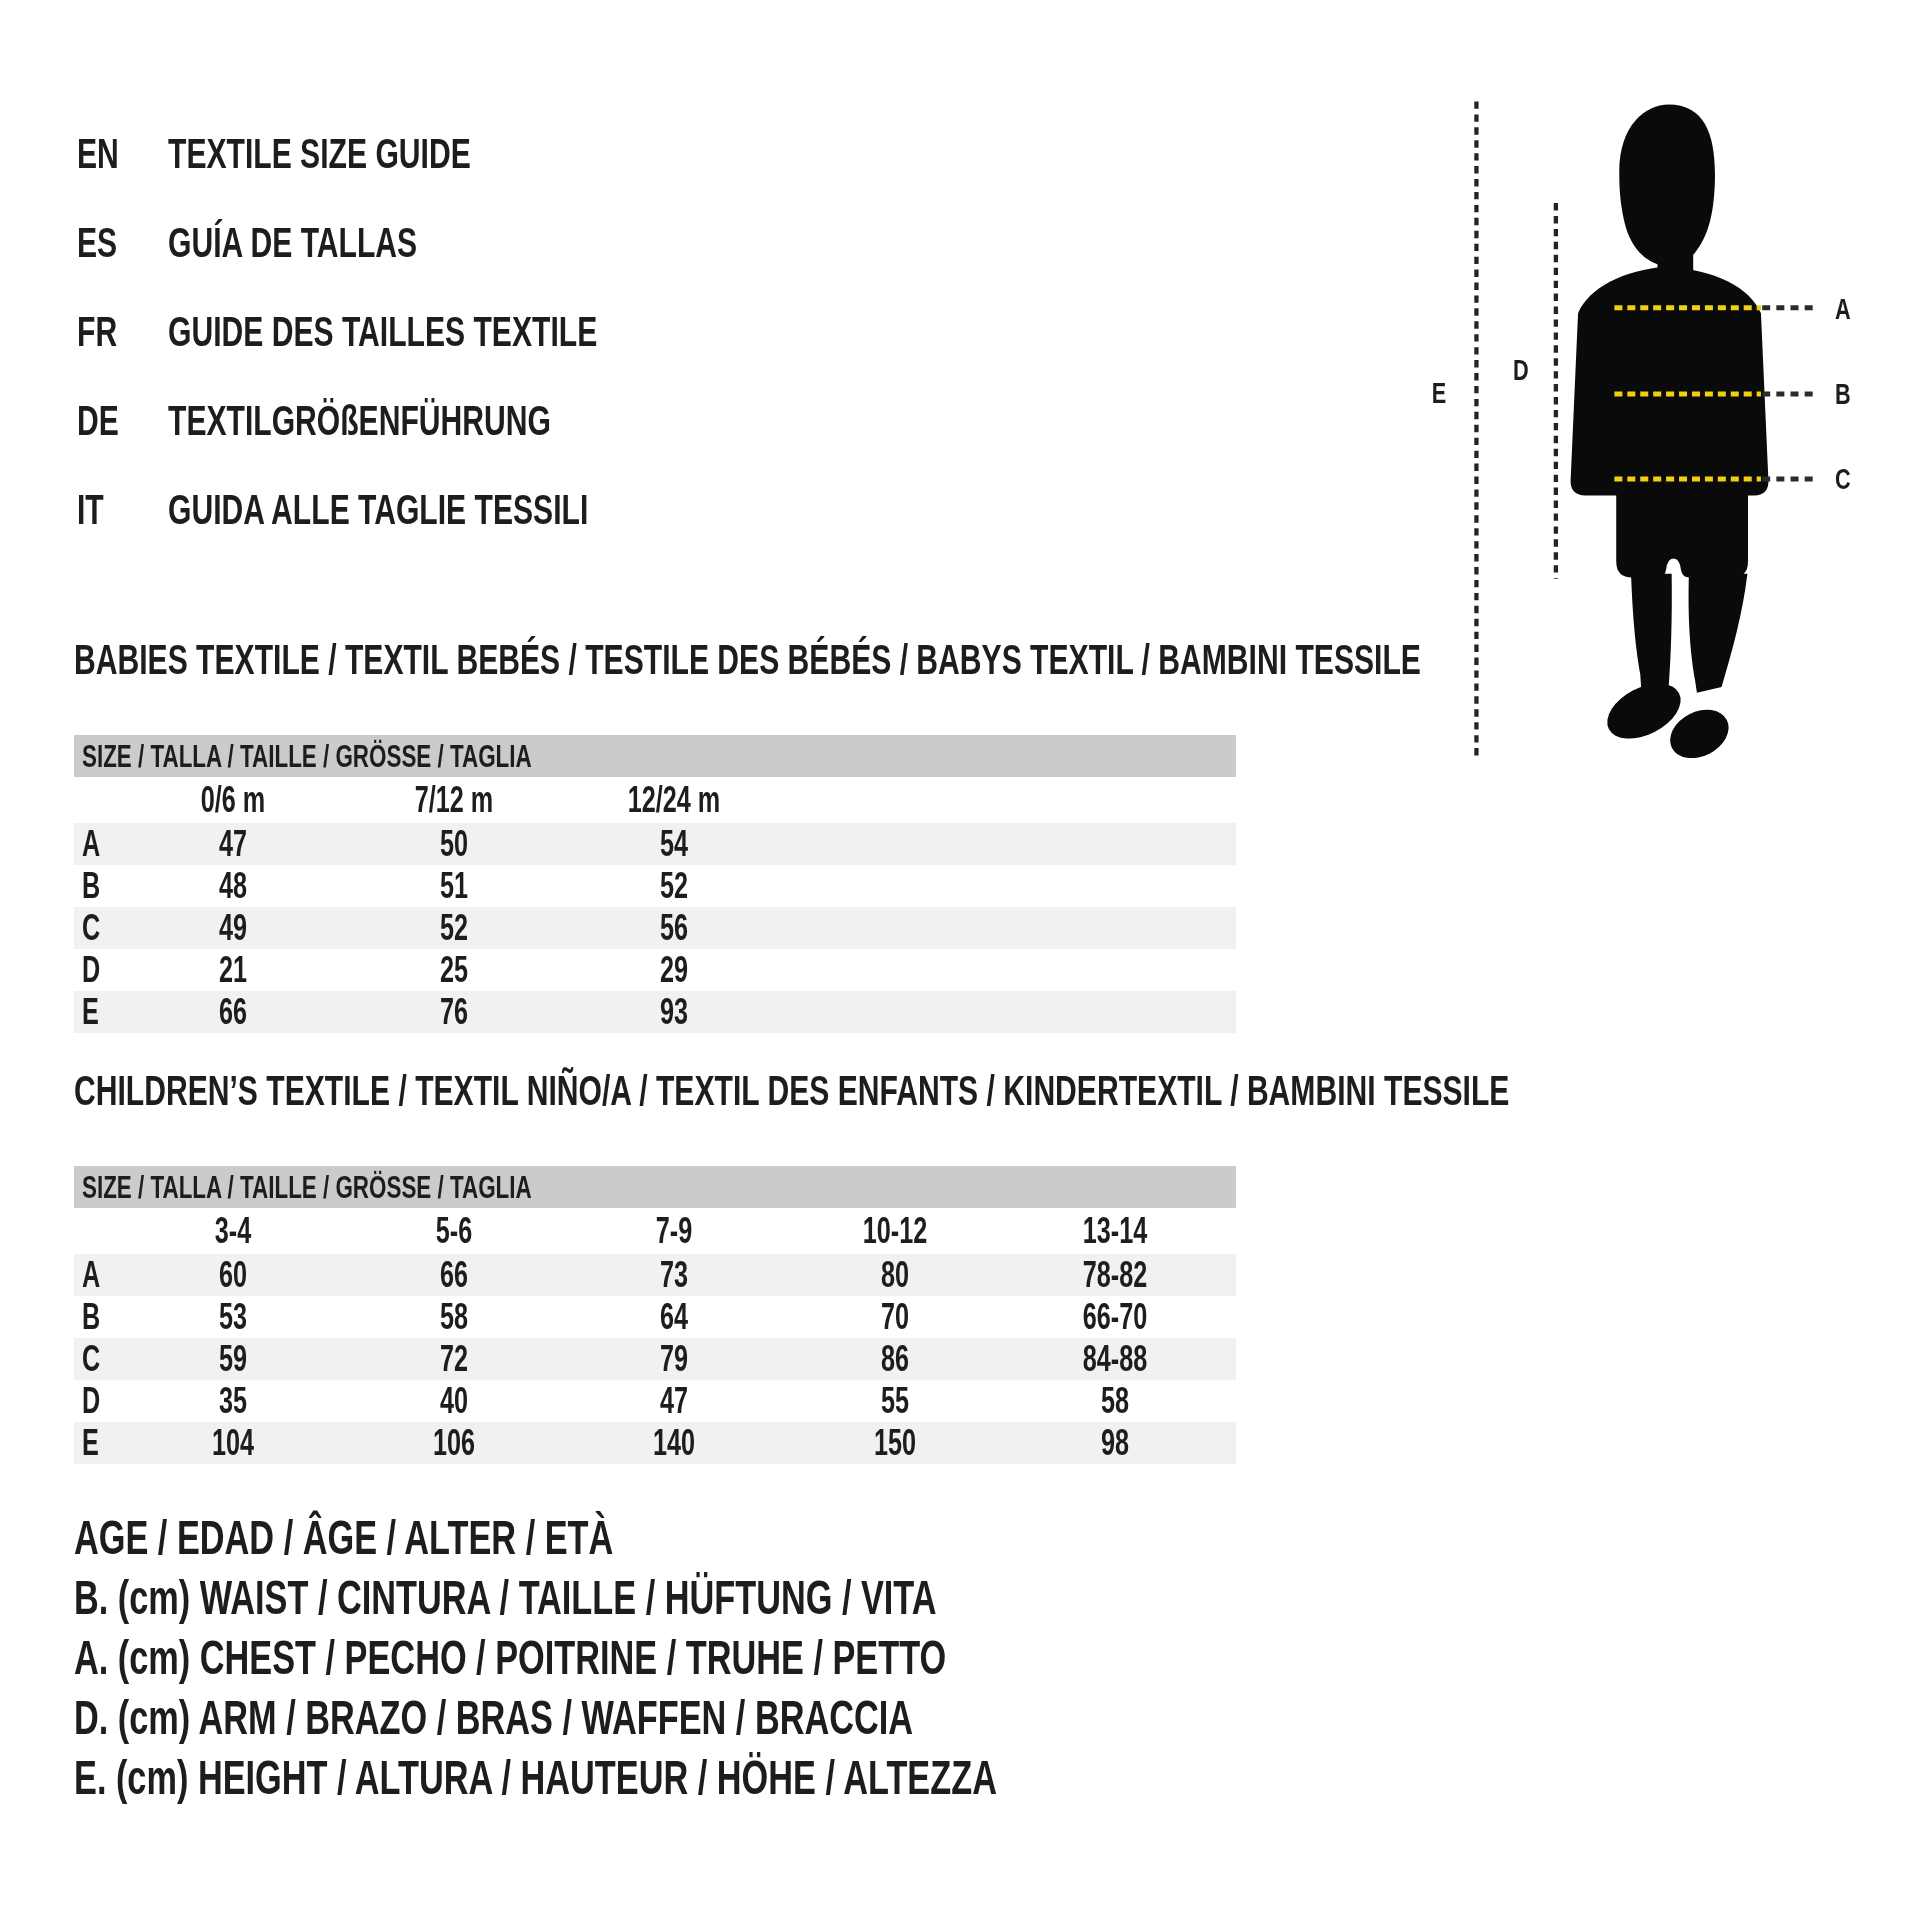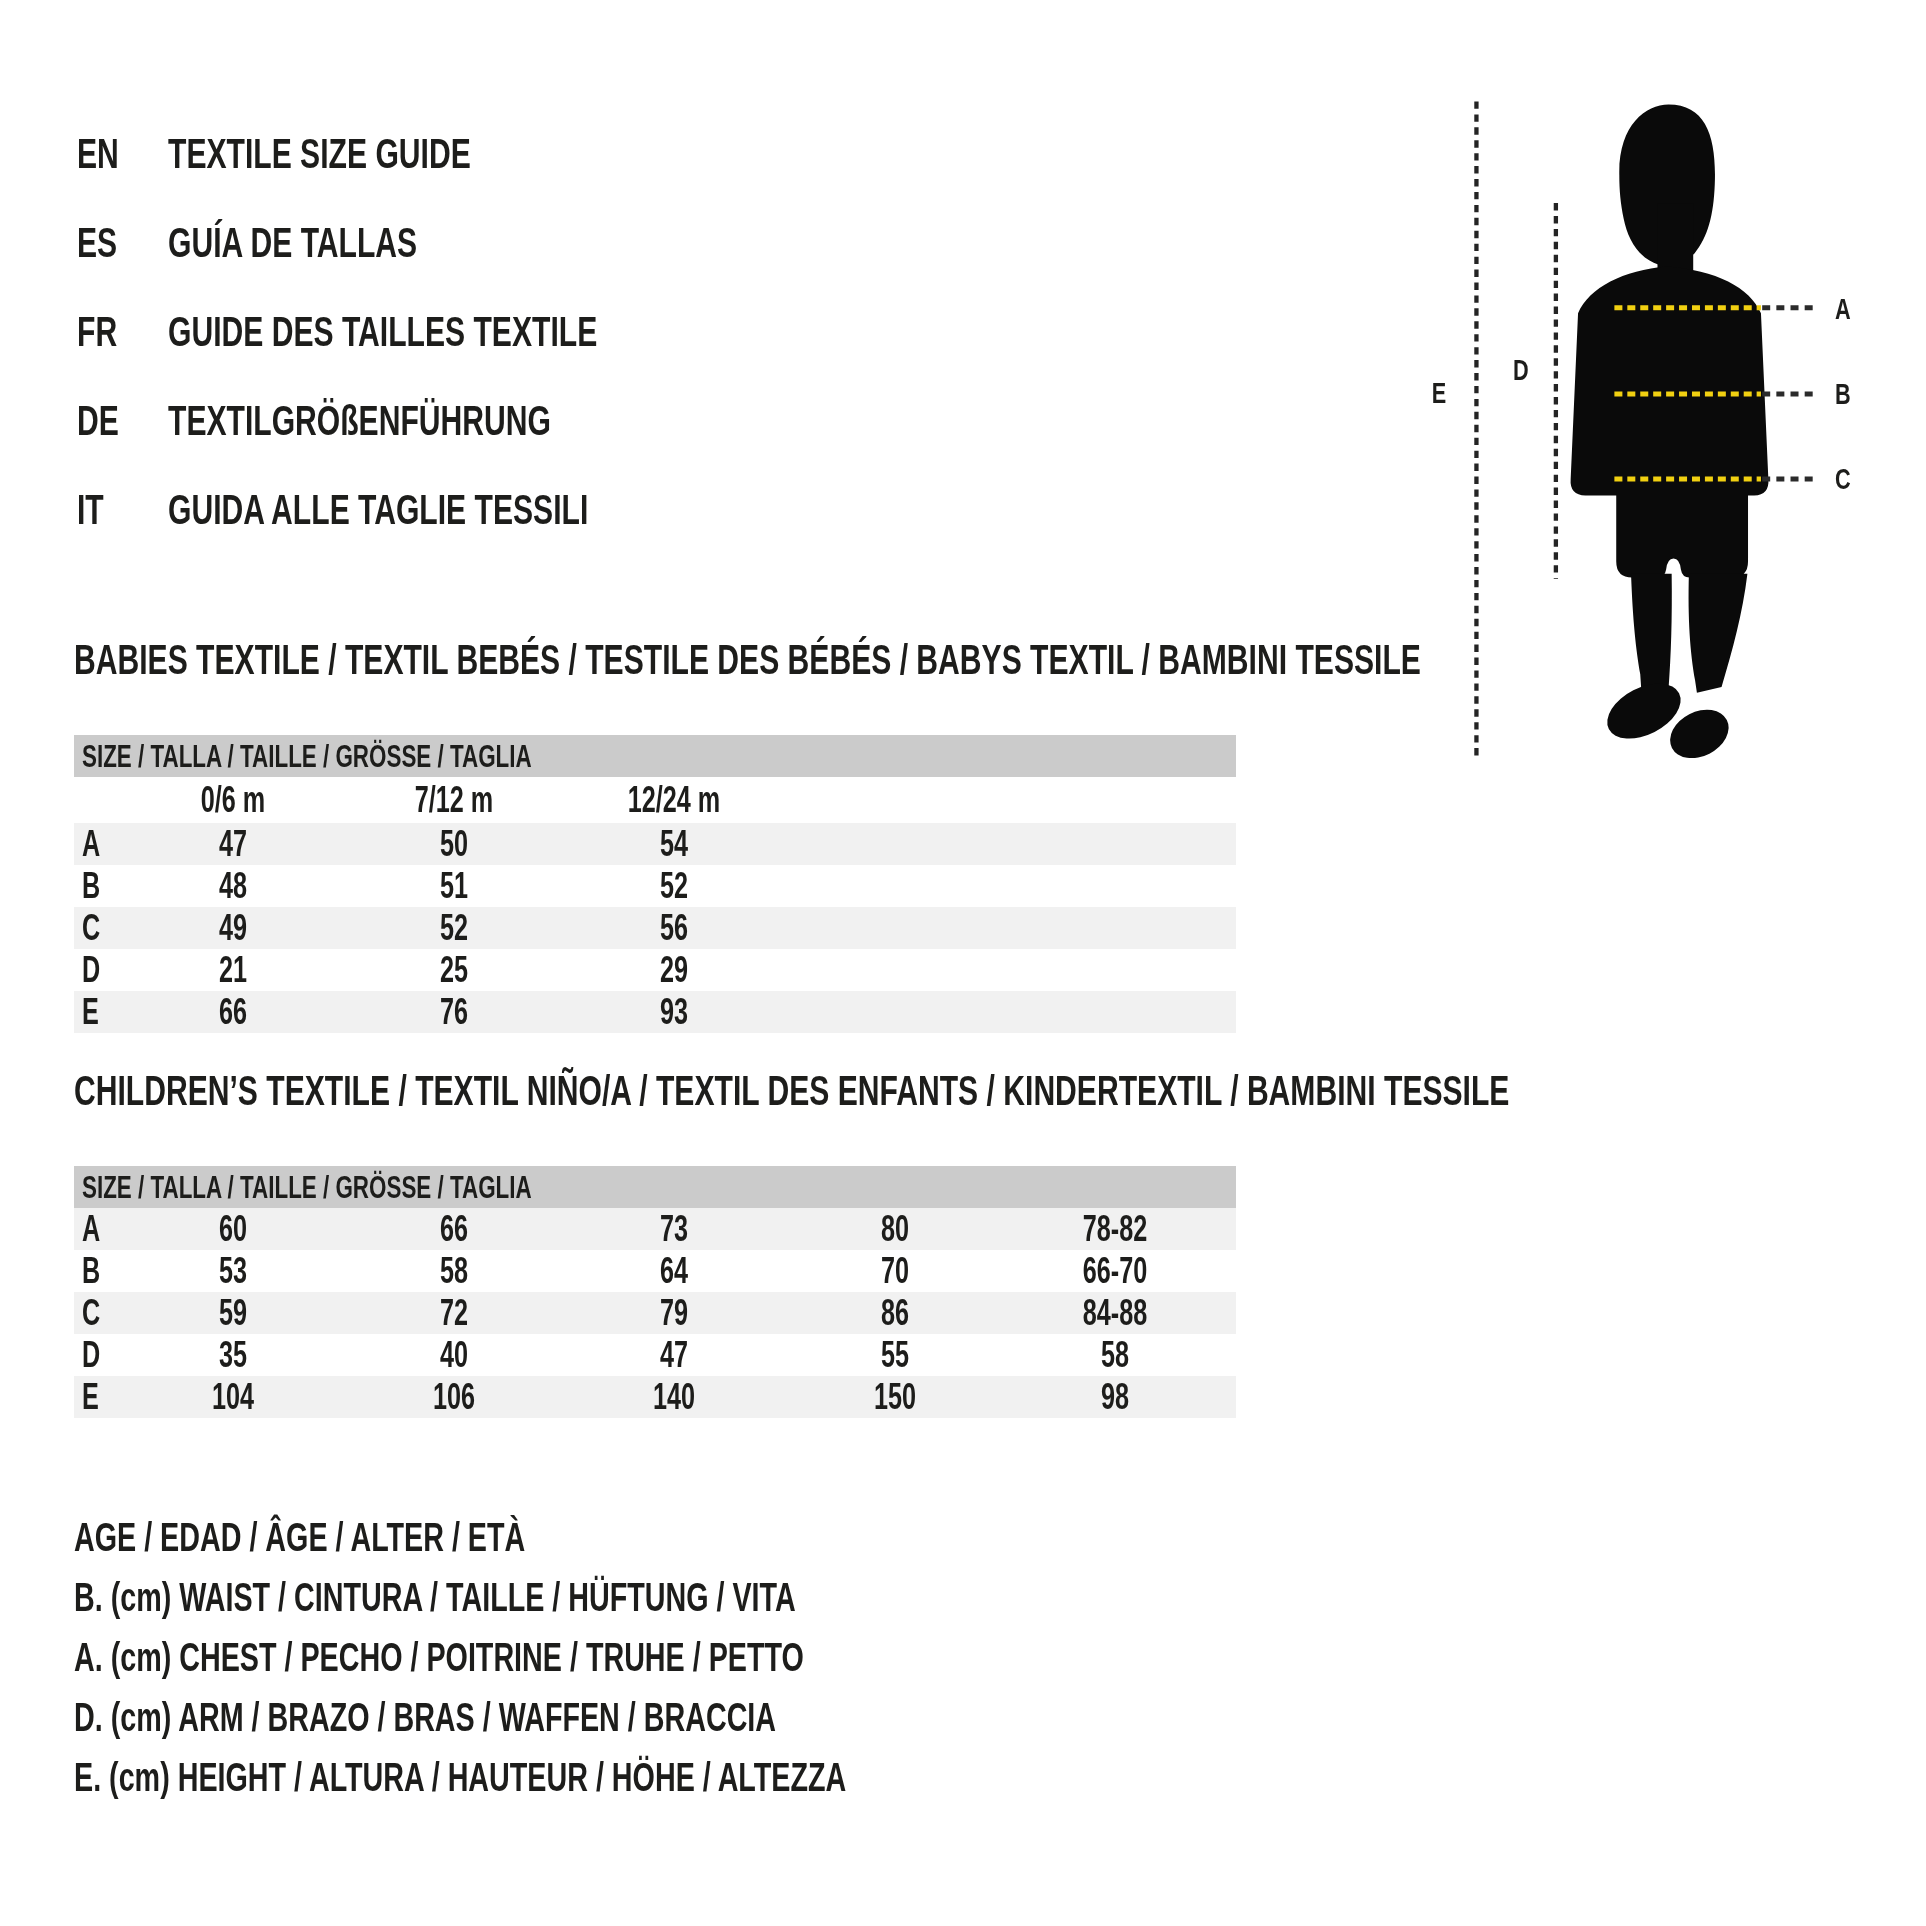--- a/index.html
+++ b/index.html
@@ -20,21 +20,21 @@
 
   
   .sizetable{position:absolute;left:74px;width:1162px;margin-top:28px;}
   .tbar{height:42px;line-height:42px;font-size:32px;font-weight:700;padding-left:8px;box-sizing:border-box;}
   .thead{position:relative;height:46px;line-height:46px;font-size:36px;font-weight:700;}
   .trow{position:relative;height:42px;line-height:42px;font-size:36px;font-weight:700;}
   .rlabel{position:absolute;left:8px;top:0;display:inline-block;transform:scaleX(0.7);transform-origin:left center;}
   .cell{position:absolute;top:0;transform:translateX(-50%) scaleX(0.7);white-space:nowrap;}
 
   
-  .legend{position:absolute;left:74px;top:1507px;font-size:41px;font-weight:700;}
+  .legend{position:absolute;left:74px;top:1507px;font-size:49px;font-weight:700;}
   .legend-line{height:60px;line-height:60px;white-space:nowrap;}
 
   
   .fig{position:absolute;left:1405px;top:92px;}
   .figlabel{font-family:"Liberation Sans",sans-serif;font-weight:700;font-size:47px;fill:#1d1d1b;}
   .vdash{stroke:#242424;stroke-width:7;stroke-dasharray:12 9;fill:none;}
   .ydash{stroke:#f1d011;stroke-width:8;stroke-dasharray:13 8;fill:none;}
   .kdash{stroke:#2b2b2b;stroke-width:8;stroke-dasharray:13 10;fill:none;}
 </style>
 </head>
@@ -138,20 +138,27 @@
   </div>
 
   <div class="section-title" style="top:1069px;">
     <span class="cond">CHILDREN’S TEXTILE / TEXTIL NIÑO/A / TEXTIL DES ENFANTS / KINDERTEXTIL / BAMBINI TESSILE</span>
   </div>
 
   <div class="sizetable" style="top:1138px;">
     <div class="tbar" style="background: rgb(203, 203, 203);">
       <span class="cond">SIZE / TALLA / TAILLE / GRÖSSE / TAGLIA</span>
     </div>
+    <div class="thead">
+      <span class="cell" style="left:159px">3-4</span>
+      <span class="cell" style="left:380px">5-6</span>
+      <span class="cell" style="left:600px">7-9</span>
+      <span class="cell" style="left:821px">10-12</span>
+      <span class="cell" style="left:1041px">13-14</span>
+    </div>
     <div class="trow" style="background: rgb(241, 241, 241);">
       <span class="rlabel">A</span>
       <span class="cell" style="left:159px">60</span>
       <span class="cell" style="left:380px">66</span>
       <span class="cell" style="left:600px">73</span>
       <span class="cell" style="left:821px">80</span>
       <span class="cell" style="left:1041px">78-82</span>
     </div>
     <div class="trow">
       <span class="rlabel">B</span>

